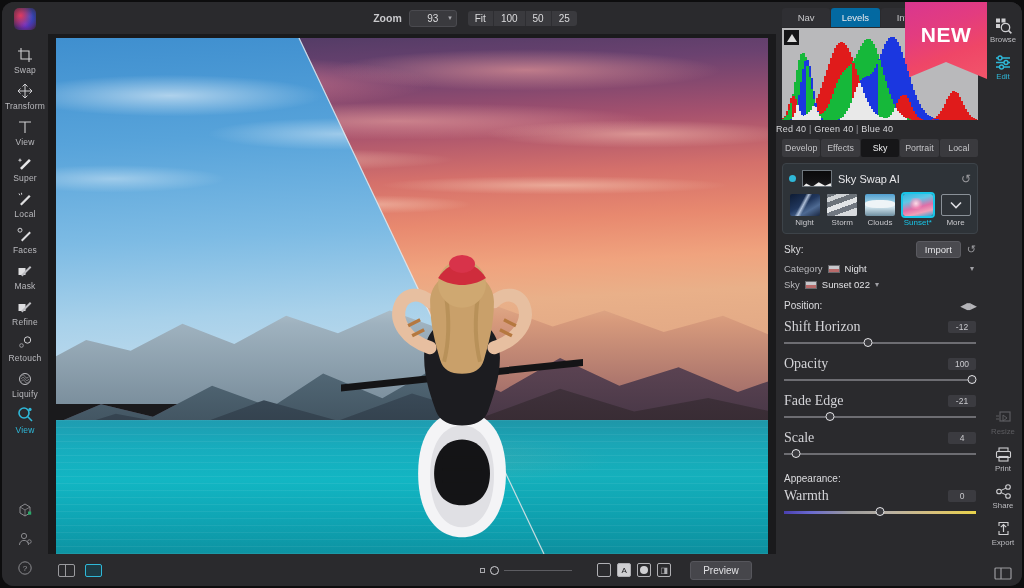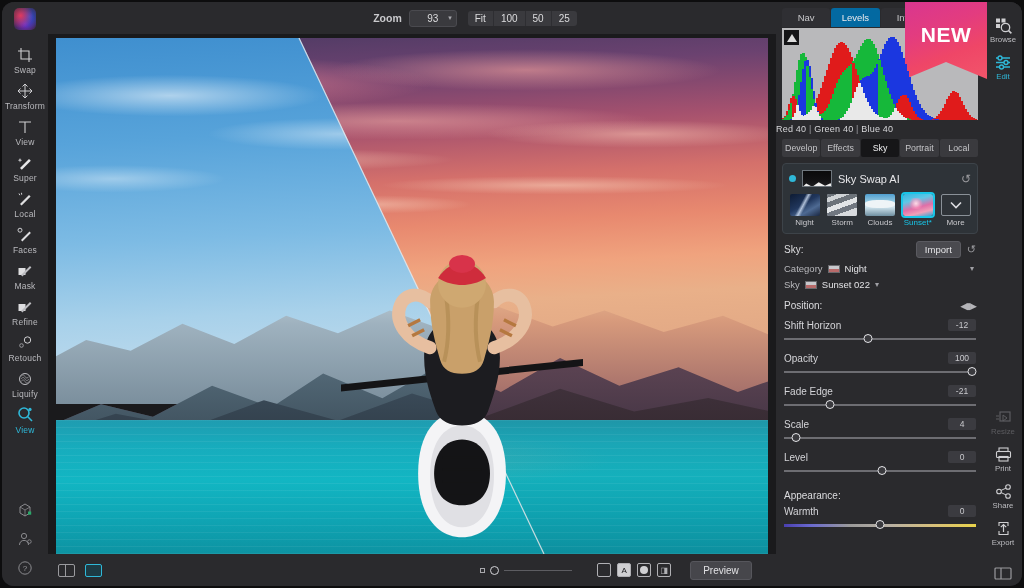--- a/index.html
+++ b/index.html
@@ -250,21 +250,21 @@
     width:12px;height:8px;flex:0 0 auto;
     background:linear-gradient(180deg,#c8c8cc 0%, #c8c8cc 50%, #b86a6a 50%, #b86a6a 100%);
     border:.5px solid #6a6a6e;
   }
   .ddval { font-size:9.5px; color:#e2e2e5; }
   .chev { font-size:8px; color:#a0a0a5; }
   .chev.right { position:absolute; right:2px; }
 
   .sliders { padding:4px 8px 0 8px; }
   .slabelrow { display:flex; align-items:center; justify-content:space-between; margin-top:8px;}
-  .slabel { font-size:10px; color:#d4d4d8; }
+  .slabel { font-size:14px; color:#d4d4d8;font-family:Liberation Serif, serif; }
   .sval {
     font-size:8.5px; color:#c9c9cd; background:#3b3b40; border-radius:2px;
     min-width:28px; text-align:center; padding:1px 4px;
   }
   .track { position:relative; height:10px; margin-top:3px; }
   .track .bar { position:absolute; left:0; right:0; top:4px; height:2px; background:#6d6d72; }
   .track .bar.grad {
     height:3px; top:3.5px;
     background:linear-gradient(90deg,#4a3fb0 0%, #6a6ad0 14%, #9a9a9a 34%, #b8b0a4 55%, #d8c07a 78%, #e8d24a 100%);
   }
@@ -960,30 +960,20 @@
         <div class="slabelrow">
           <span class="slabel">Scale</span>
           <span class="sval">4</span>
         </div>
         <div class="track">
               <div class="bar"></div>
               <div class="knob" style="left:6%"></div>
             </div>
       </div>
 
-      <div>
-        <div class="slabelrow">
-          <span class="slabel">Level</span>
-          <span class="sval">0</span>
-        </div>
-        <div class="track">
-              <div class="bar"></div>
-              <div class="knob" style="left:51%"></div>
-            </div>
-      </div>
     </div>
 
     <div class="appear">Appearance:</div>
     <div class="sliders" style="padding-top:0;">
       <div>
         <div class="slabelrow" style="margin-top:4px;">
           <span class="slabel">Warmth</span>
           <span class="sval">0</span>
         </div>
         <div class="track">

